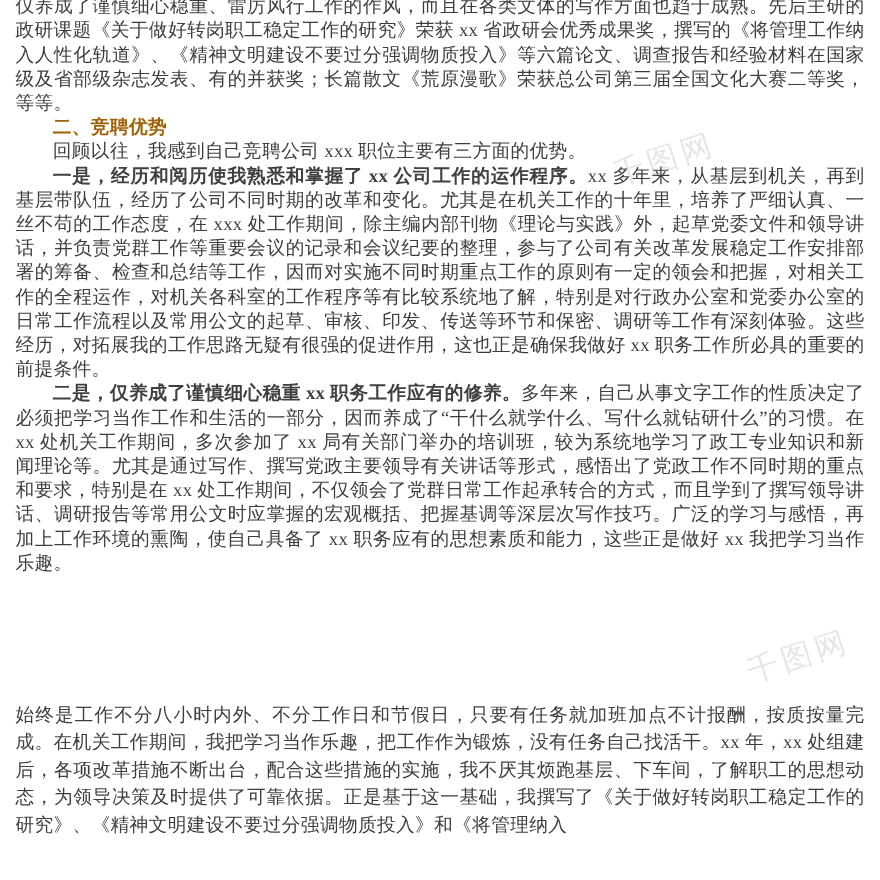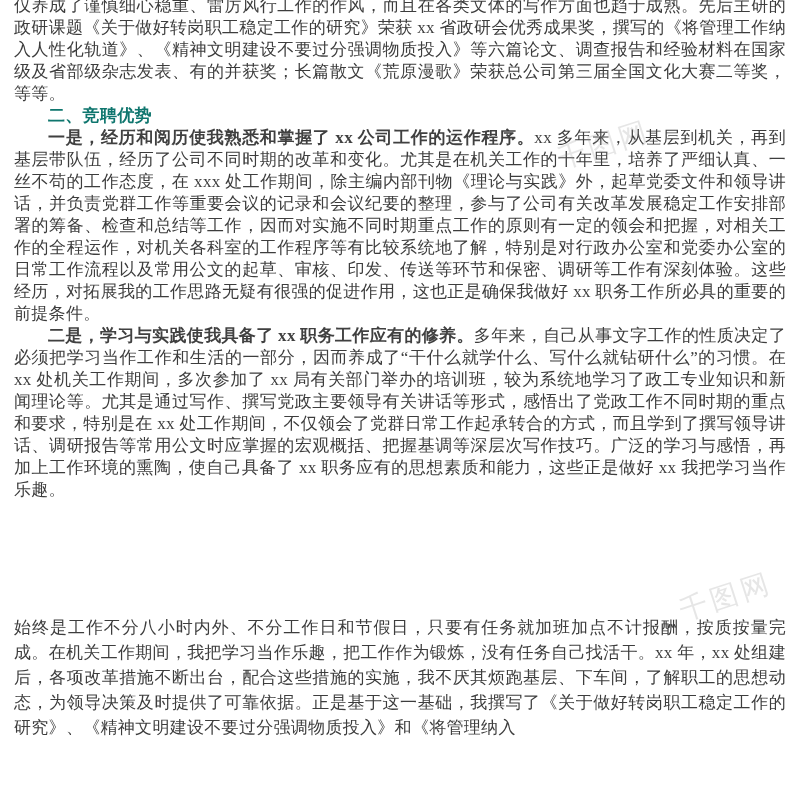--- a/index.html
+++ b/index.html
@@ -35,21 +35,21 @@
     margin: 0;
     text-align: justify;
     text-indent: 2em;
     letter-spacing: 0.3px;
   }
   .no-indent {
     text-indent: 0;
   }
   .heading {
     font-weight: 700;
-    color: #0f766e;
+    color: #a16207;
   }
   .lead {
     font-weight: 700;
     color: #404040;
   }
   .page-gap {
     height: 70px;
   }
   .watermark {
     position: absolute;
@@ -71,22 +71,23 @@
     transform: rotate(-18deg);
   }
 </style>
 </head>
 <body>
 
 <div class="doc page1">
   <p class="para no-indent">仅养成了谨慎细心稳重、雷厉风行工作的作风，而且在各类文体的写作方面也趋于成熟。先后主研的政研课题《关于做好转岗职工稳定工作的研究》荣获 xx 省政研会优秀成果奖，撰写的《将管理工作纳入人性化轨道》、《精神文明建设不要过分强调物质投入》等六篇论文、调查报告和经验材料在国家级及省部级杂志发表、有的并获奖；长篇散文《荒原漫歌》荣获总公司第三届全国文化大赛二等奖，等等。</p>
   <p class="para heading">二、竞聘优势</p>
   <div>
+      <p class="para"><span>回顾以往，我感到自己竞聘公司 xxx 职位主要有三方面的优势。</span></p>
       <p class="para"><b class="lead">一是，经历和阅历使我熟悉和掌握了 xx 公司工作的运作程序。</b><span>xx 多年来，从基层到机关，再到基层带队伍，经历了公司不同时期的改革和变化。尤其是在机关工作的十年里，培养了严细认真、一丝不苟的工作态度，在 xxx 处工作期间，除主编内部刊物《理论与实践》外，起草党委文件和领导讲话，并负责党群工作等重要会议的记录和会议纪要的整理，参与了公司有关改革发展稳定工作安排部署的筹备、检查和总结等工作，因而对实施不同时期重点工作的原则有一定的领会和把握，对相关工作的全程运作，对机关各科室的工作程序等有比较系统地了解，特别是对行政办公室和党委办公室的日常工作流程以及常用公文的起草、审核、印发、传送等环节和保密、调研等工作有深刻体验。这些经历，对拓展我的工作思路无疑有很强的促进作用，这也正是确保我做好 xx 职务工作所必具的重要的前提条件。</span></p>
-      <p class="para"><b class="lead">二是，学习与实践使我具备了 xx 职务工作应有的修养。</b><span>多年来，自己从事文字工作的性质决定了必须把学习当作工作和生活的一部分，因而养成了“干什么就学什么、写什么就钻研什么”的习惯。在 xx 处机关工作期间，多次参加了 xx 局有关部门举办的培训班，较为系统地学习了政工专业知识和新闻理论等。尤其是通过写作、撰写党政主要领导有关讲话等形式，感悟出了党政工作不同时期的重点和要求，特别是在 xx 处工作期间，不仅领会了党群日常工作起承转合的方式，而且学到了撰写领导讲话、调研报告等常用公文时应掌握的宏观概括、把握基调等深层次写作技巧。广泛的学习与感悟，再加上工作环境的熏陶，使自己具备了 xx 职务应有的思想素质和能力，这些正是做好 xx 我把学习当作乐趣。</span></p>
+      <p class="para"><b class="lead">二是，仅养成了谨慎细心稳重 xx 职务工作应有的修养。</b><span>多年来，自己从事文字工作的性质决定了必须把学习当作工作和生活的一部分，因而养成了“干什么就学什么、写什么就钻研什么”的习惯。在 xx 处机关工作期间，多次参加了 xx 局有关部门举办的培训班，较为系统地学习了政工专业知识和新闻理论等。尤其是通过写作、撰写党政主要领导有关讲话等形式，感悟出了党政工作不同时期的重点和要求，特别是在 xx 处工作期间，不仅领会了党群日常工作起承转合的方式，而且学到了撰写领导讲话、调研报告等常用公文时应掌握的宏观概括、把握基调等深层次写作技巧。广泛的学习与感悟，再加上工作环境的熏陶，使自己具备了 xx 职务应有的思想素质和能力，这些正是做好 xx 我把学习当作乐趣。</span></p>
     </div>
 </div>
 
 <div class="page-gap"></div>
 
 <div class="doc page2">
   <p class="para no-indent">始终是工作不分八小时内外、不分工作日和节假日，只要有任务就加班加点不计报酬，按质按量完成。在机关工作期间，我把学习当作乐趣，把工作作为锻炼，没有任务自己找活干。xx 年，xx 处组建后，各项改革措施不断出台，配合这些措施的实施，我不厌其烦跑基层、下车间，了解职工的思想动态，为领导决策及时提供了可靠依据。正是基于这一基础，我撰写了《关于做好转岗职工稳定工作的研究》、《精神文明建设不要过分强调物质投入》和《将管理纳入</p>
 </div>
 
 <div class="watermark wm-1">千图网</div>

